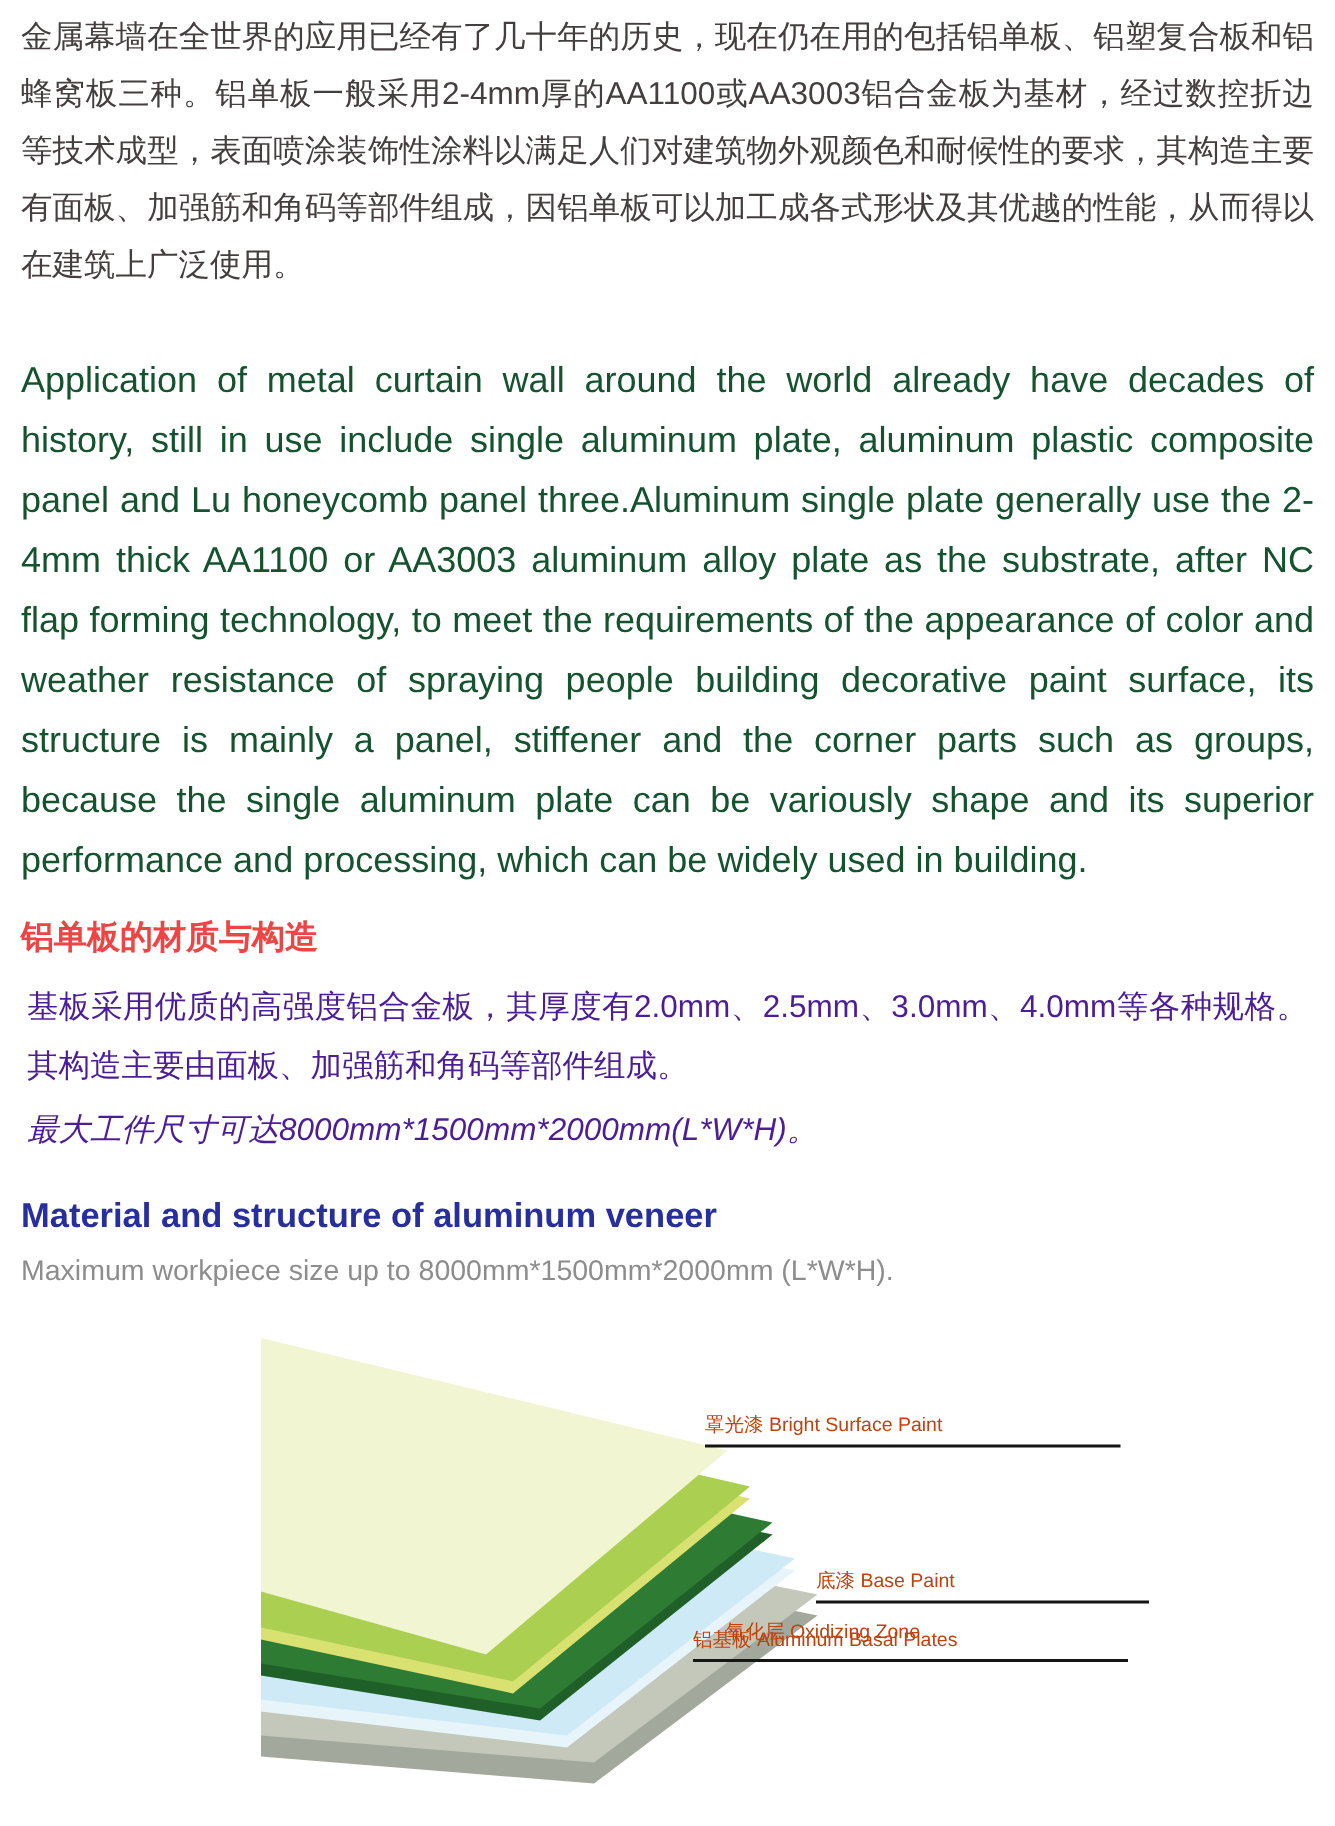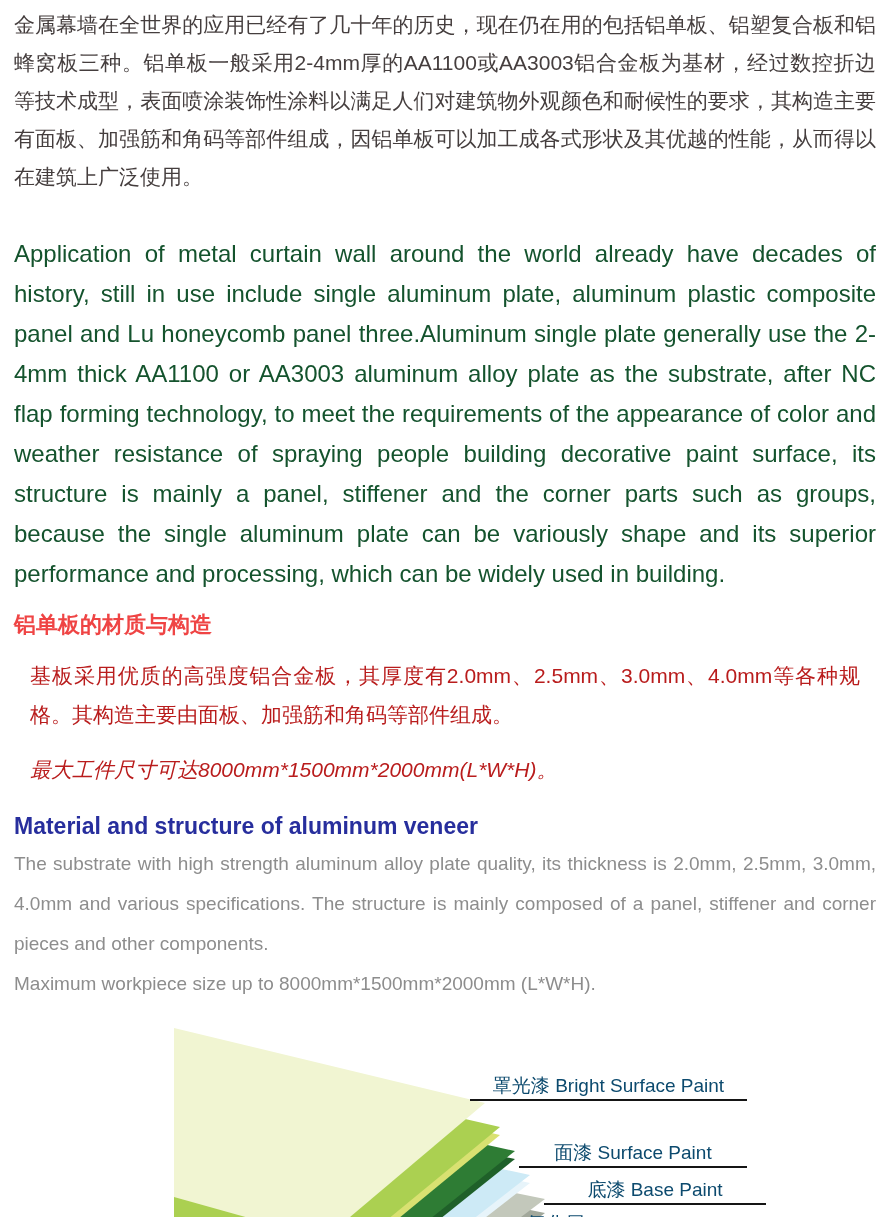--- a/index.html
+++ b/index.html
@@ -28,23 +28,23 @@
   }
   .heading-zh {
     font-size: 22px;
     font-weight: bold;
     color: #ef4444;
     margin: 16px 0 12px 0;
   }
   .p-zh2 {
     font-size: 21px;
     line-height: 39px;
-    color: #b91c1c;
+    color: #4c1d95;
     text-align: justify;
-    margin: 16px;
+    margin: 4px;
   }
   .p-zh2 + .p-zh2 { margin-top: 2px; font-style: italic; }
   .heading-en {
     font-size: 23px;
     font-weight: bold;
     color: #272e9d;
     margin: 24px 0 4px 0;
   }
   .p-en2 {
     font-size: 19px;
@@ -56,25 +56,25 @@
 
   .diagram {
     position: relative;
     height: 357px;
     margin-top: 2px;
   }
   .diagram svg { position: absolute; left: 0; top: 0; }
 
   .dlabel {
     position: absolute;
-    font-size: 19px;
+    font-size: 13px;
     line-height: 26px;
     height: 28px;
-    color: #0c4a6e;
-    text-align: center;
+    color: #c2410c;
+    text-align: left;
     white-space: nowrap;
   }
   .dlabel.lined { border-bottom: 2px solid #151515; }
   .dlabel.noline { height: 24px; line-height: 24px; }
 </style>
 </head>
 <body>
 
 <div class="page">
 
@@ -82,21 +82,20 @@
 
   <p class="p-en">Application of metal curtain wall around the world already have decades of history, still in use include single aluminum plate, aluminum plastic composite panel and Lu honeycomb panel three.Aluminum single plate generally use the 2-4mm thick AA1100 or AA3003 aluminum alloy plate as the substrate, after NC flap forming technology, to meet the requirements of the appearance of color and weather resistance of spraying people building decorative paint surface, its structure is mainly a panel, stiffener and the corner parts such as groups, because the single aluminum plate can be variously shape and its superior performance and processing, which can be widely used in building.</p>
 
   <h2 class="heading-zh">铝单板的材质与构造</h2>
 
   <p class="p-zh2">基板采用优质的高强度铝合金板，其厚度有2.0mm、2.5mm、3.0mm、4.0mm等各种规格。其构造主要由面板、加强筋和角码等部件组成。</p>
   <p class="p-zh2">最大工件尺寸可达8000mm*1500mm*2000mm(L*W*H)。</p>
 
   <h2 class="heading-en">Material and structure of aluminum veneer</h2>
 
-  <p class="p-en2">The substrate with high strength aluminum alloy plate quality, its thickness is 2.0mm, 2.5mm, 3.0mm, 4.0mm and various specifications. The structure is mainly composed of a panel, stiffener and corner pieces and other components.</p>
   <p class="p-en2">Maximum workpiece size up to 8000mm*1500mm*2000mm (L*W*H).</p>
 
   <div class="diagram">
 
     <svg width="890" height="357" viewBox="0 0 890 357">
 
       <polygon points="160,132 531,207 382,319 160,301" fill="#a2a89b"></polygon>
       <polygon points="160,118 531,193 382,305 160,287" fill="#c3c8bb"></polygon>
 
       <polygon points="160,102 516,177 364,295 160,271" fill="#e7f4fa"></polygon>
@@ -106,21 +105,20 @@
       <polygon points="160,70 501,145 346,269 160,239" fill="#2e7c34"></polygon>
 
       <polygon points="160,54 486,129 328,259 160,223" fill="#d9e171"></polygon>
       <polygon points="160,46 486,121 328,251 160,215" fill="#abd051"></polygon>
 
       <polygon points="160,22 471,97 310,233 160,191" fill="#f1f5d2"></polygon>
     </svg>
 
     <div class="dlabel lined" style="left:456px; top:67px; width:277px;">罩光漆 Bright Surface Paint</div>
 
-    <div class="dlabel lined" style="left:505px; top:134px; width:228px;">面漆 Surface Paint</div>
 
     <div class="dlabel lined" style="left:530px; top:171px; width:222px;">底漆 Base Paint</div>
 
     <div class="dlabel noline" style="left:470px; top:206px; width:276px;">氧化层 Oxidizing Zone</div>
 
     <div class="dlabel lined" style="left:448px; top:210px; width:290px;">铝基板 Aluminum Basal Plates</div>
 
   </div>
 </div>
 

